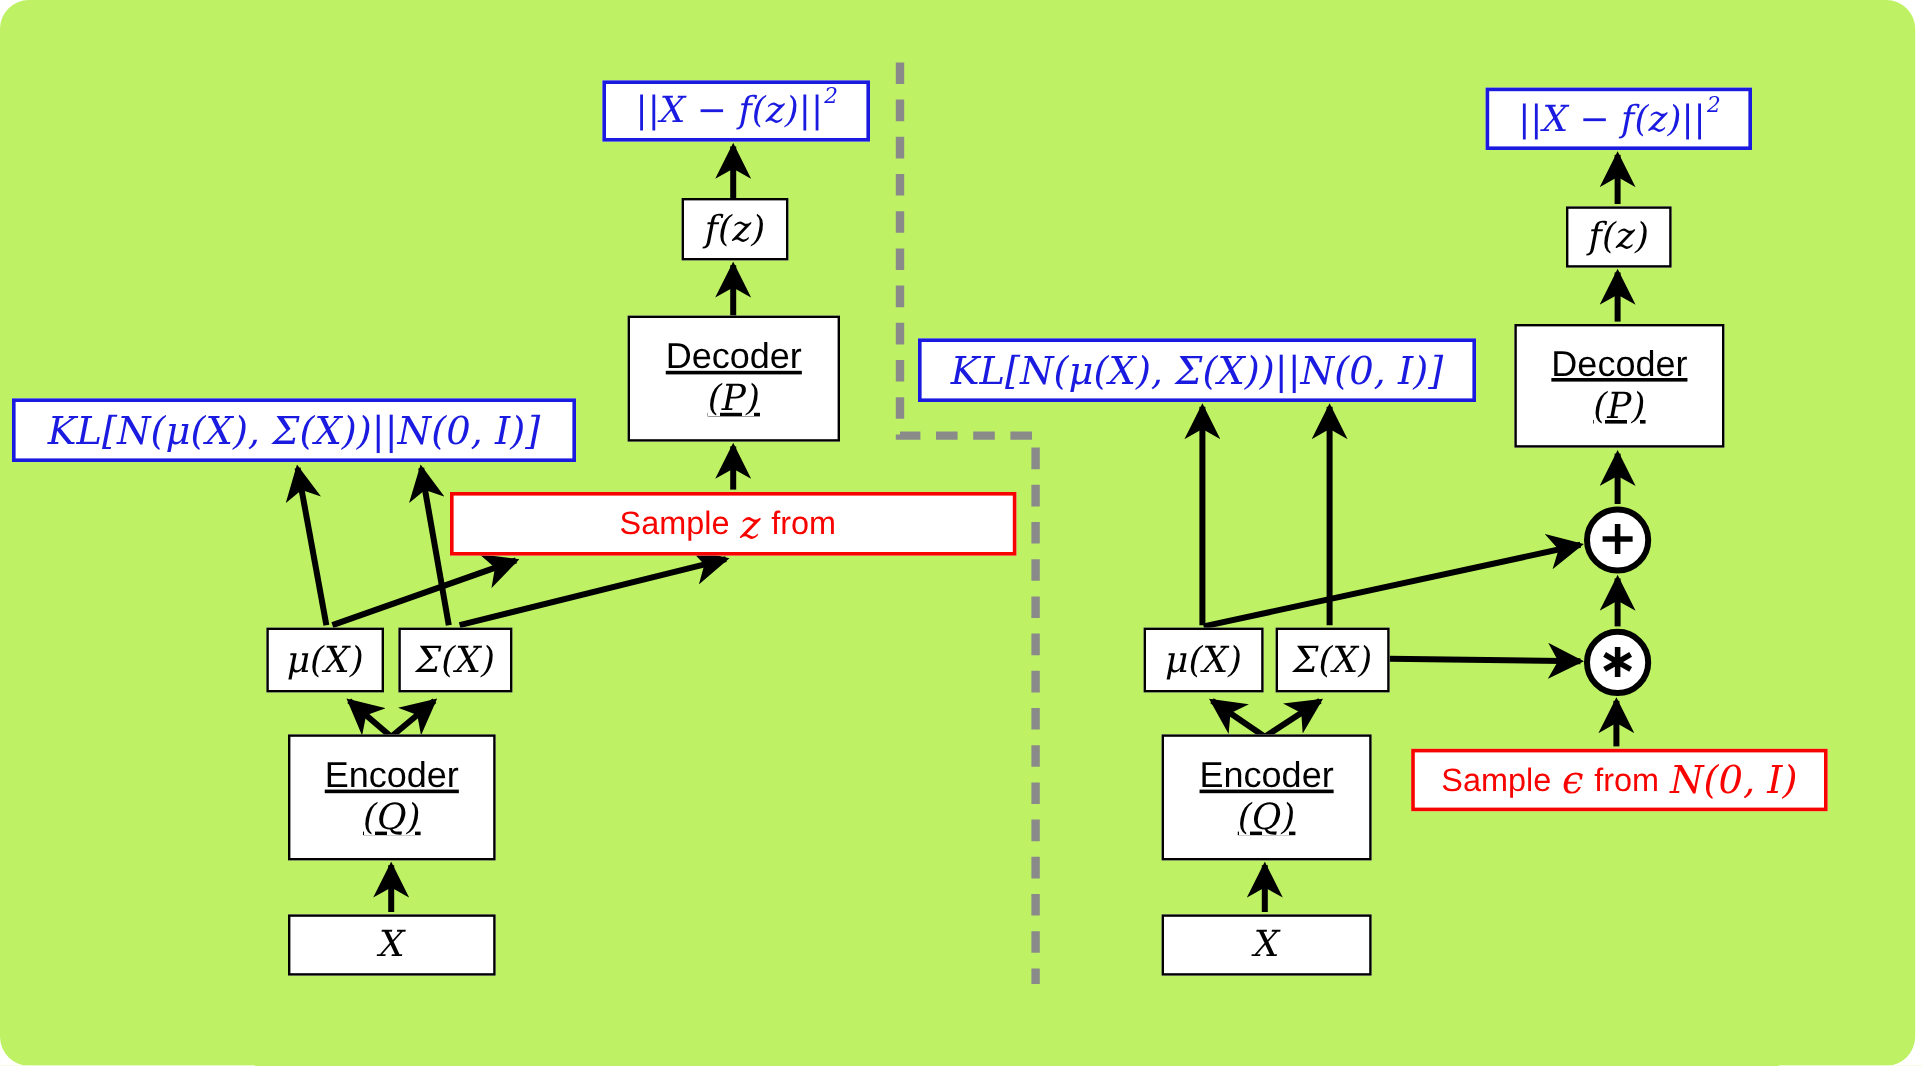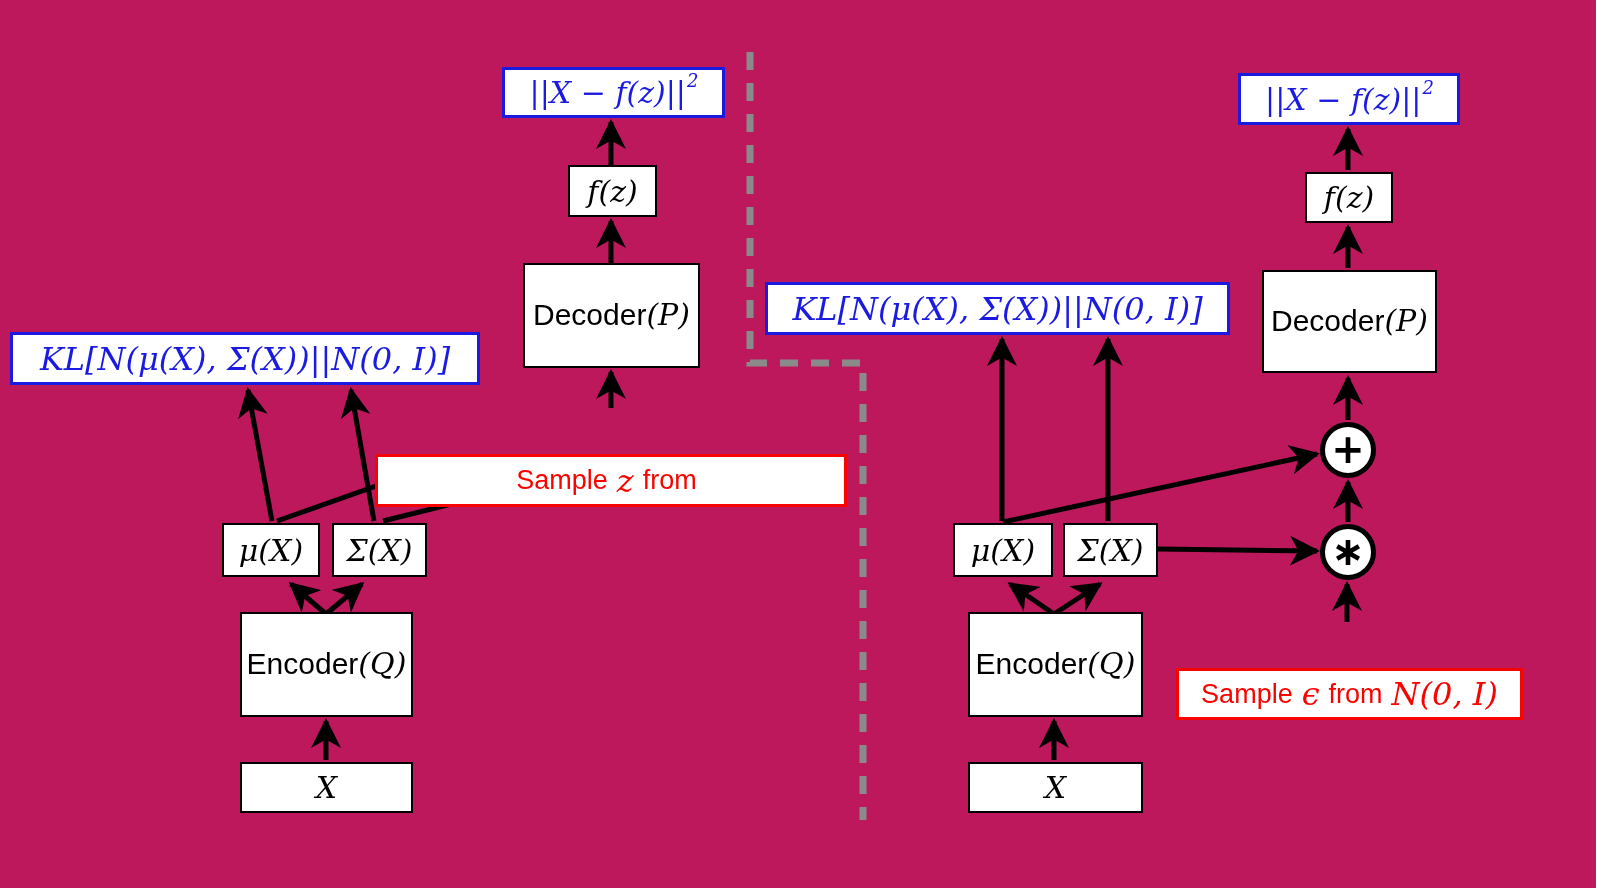--- a/index.html
+++ b/index.html
@@ -1,31 +1,31 @@
 <!DOCTYPE html>
 <html style="--formula_blue: #1a1ae0; --annotation_red: #f80400; --diagram_black: #000000; --divider_gray: #8a8a8a; --background: #ffffff;"><head>
 <meta charset="utf-8">
 <style>
   html,body{margin:0;padding:0;background:#fff;}
-  .canvas{position:relative;width:1596px;height:888px;background:#be185d;overflow:hidden;
-          font-family:"Liberation Sans",sans-serif;}
+  .canvas{position:relative;width:1596px;height:888px;background:#bef264;overflow:hidden;
+          font-family:"Liberation Sans",sans-serif;border-radius:24px;}
   svg.layer{position:absolute;left:0;top:0;}
   .arr{stroke:#000;stroke-width:5;fill:none;}
   .divider{stroke:var(--divider_gray,#8a8a8a);stroke-width:7;fill:none;
            stroke-dasharray:18 13;}
   .box{position:absolute;display:flex;align-items:center;justify-content:center;
        background:#fff;border:2.5px solid #000;box-sizing:border-box;white-space:nowrap;
        color:#000;}
   .box.blue{border:3px solid var(--formula_blue,#1a1ae0);color:var(--formula_blue,#1a1ae0);}
-  .box.red{border:3px solid var(--annotation_red,#f80400);color:var(--annotation_red,#f80400);margin-top:44px;}
+  .box.red{border:3px solid var(--annotation_red,#f80400);color:var(--annotation_red,#f80400);}
   .math{font-family:"DejaVu Serif","Liberation Serif",serif;font-style:italic;}
   .m30{font-size:30px;}
   .m28{font-size:32px;}
   .sans28{font-size:27px;font-family:"Liberation Sans",sans-serif;font-style:normal;}
-  .stack{line-height:1.15;}
+  .stack{flex-direction:column;line-height:1.15;text-decoration:underline;}
   .title{font-size:30px;}
   .symbol{font-size:30px;}
   .sup{font-family:"DejaVu Serif","Liberation Serif",serif;font-style:italic;
        font-size:18px;position:relative;top:-12px;left:1px;}
   .gap{display:inline-block;width:9px;}
   .circle{position:absolute;width:56px;height:56px;border:5px solid #000;border-radius:50%;
           background:#fff;display:flex;align-items:center;justify-content:center;
           box-sizing:border-box;}
   .opglyph{font-family:"DejaVu Sans","Liberation Sans",sans-serif;font-weight:bold;
            font-size:40px;line-height:1;position:relative;top:-1px;}

